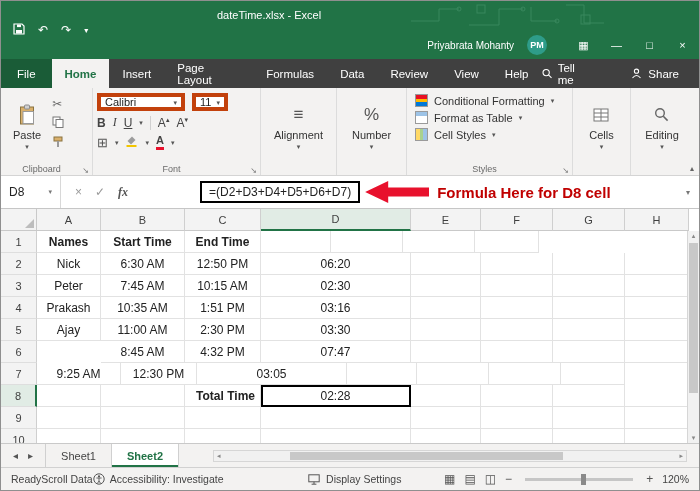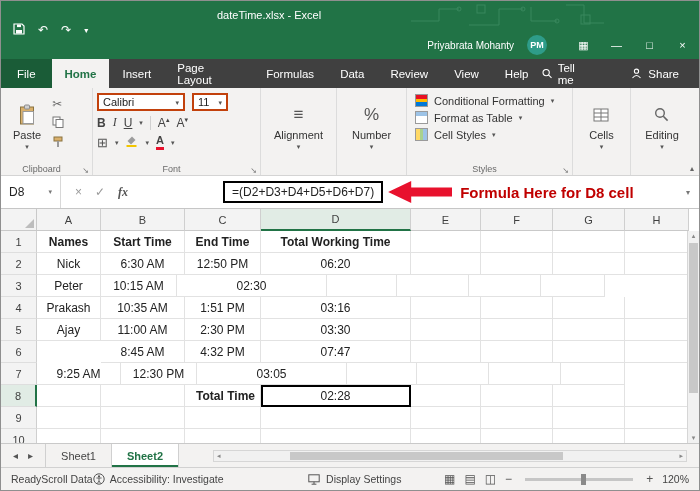--- a/index.html
+++ b/index.html
@@ -31,41 +31,41 @@
   .rgroup { position:relative; border-right:1px solid #dcdcdc; padding:3px 4px 14px; display:flex; }
   .rgroup.collapsed { align-items:center; justify-content:center; }
   .glabel { position:absolute; bottom:1px; left:0; right:10px; text-align:center; font-size:9px; color:#6a6a6a; }
   .launcher { position:absolute; right:3px; bottom:0; font-size:8px; color:#777; }
   .bigbtn { display:flex; flex-direction:column; align-items:center; justify-content:center; gap:2px; padding:2px 8px; font-size:11px; color:#333; }
   .bicon { height:24px; display:flex; align-items:center; font-size:17px; color:#555; }
   .chev { font-size:7px; color:#555; line-height:1; }
   .minicol { display:flex; flex-direction:column; gap:5px; padding:6px 3px 0; font-size:12px; color:#666; }
   .fcol { display:flex; flex-direction:column; gap:4px; padding-top:2px; }
   .frow { display:flex; align-items:center; gap:7px; }
-  .selbox { height:18px; background:#fff; border:2px solid #c2410c; font-size:11px; display:flex; align-items:center; justify-content:space-between; padding:0 4px; color:#222; }
+  .selbox { height:18px; background:#fff; border:4px solid #c2410c; font-size:11px; display:flex; align-items:center; justify-content:space-between; padding:0 4px; color:#222; }
   .fname { width:88px; } .fsize { width:36px; }
   .fmt { font-size:12px; color:#444; }
   .fmt.b { font-weight:bold; } .fmt.i { font-style:italic; font-family:"Liberation Serif",serif; } .fmt.u { text-decoration:underline; }
   .vline { width:1px; height:14px; background:#d0d0d0; }
   .icn13 { font-size:13px; color:#555; line-height:1; }
   .fontcolor { font-weight:bold; font-size:11px; color:#444; border-bottom:3px solid #e8112d; line-height:1.1; }
   .stylecol { display:flex; flex-direction:column; gap:4px; padding:3px 4px 0; }
   .stylebtn { display:flex; align-items:center; gap:6px; font-size:11px; color:#333; white-space:nowrap; }
   .cf-icon { width:13px; height:13px; border:1px solid #9a9a9a; background:linear-gradient(180deg,#e81123 0 33%,#ffb900 33% 66%,#0078d7 66%); }
   .ft-icon { width:13px; height:13px; border:1px solid #9a9a9a; background:linear-gradient(#9dc3e6 0 4px,#fff 4px); }
   .cs-icon { width:13px; height:13px; border:1px solid #9a9a9a; background:linear-gradient(90deg,#ffd966 0 33%,#a9d18e 33% 66%,#9dc3e6 66%); }
   .collapse-ribbon { position:absolute; right:5px; bottom:2px; font-size:8px; color:#666; }
 
   
   .formulabar { flex:0 0 33px; background:#fff; border-bottom:1px solid #c6c6c6; display:flex; align-items:center; position:relative; }
   .namebox { width:60px; align-self:stretch; display:flex; align-items:center; justify-content:space-between; padding:0 8px; border-right:1px solid #d8d8d8; font-size:12px; color:#222; }
   .nb-chev { font-size:7px; color:#777; }
   .fxbtns { display:flex; align-items:center; gap:13px; padding:0 14px; color:#9a9a9a; font-size:12px; }
   .fx { font-style:italic; font-weight:bold; font-family:"Liberation Serif",serif; color:#555; }
-  .fbox { border:2px solid #000; padding:2px 7px; font-size:12px; white-space:nowrap; margin-left:81px; }
+  .fbox { border:2px solid #000; padding:2px 7px; font-size:12px; white-space:nowrap; margin-left:58px; }
   .red-arrow { width:64px; height:22px; background:#e8112d; margin-left:5px; flex:0 0 64px;
     clip-path:polygon(0 50%, 36% 0, 36% 30%, 100% 30%, 100% 70%, 36% 70%, 36% 100%); }
   .fb-note { color:#c00000; font-weight:bold; font-size:15px; margin-left:8px; white-space:nowrap; }
   .fb-expand { margin-left:auto; padding-right:9px; color:#777; font-size:8px; }
 
   
   .gridarea { flex:1 1 auto; position:relative; background:#fff; overflow:hidden; }
   .g-row { display:flex; height:22px; }
   .g-corner { flex:0 0 36px; background:#f3f3f3; border-right:1px solid #c9c9c9; border-bottom:1px solid #c9c9c9; position:relative; }
   .corner-tri { position:absolute; right:2px; bottom:2px; width:0; height:0; border-left:9px solid transparent; border-bottom:9px solid #bdbdbd; }
@@ -339,40 +339,40 @@
           <div class="g-colheader" style="width: 70px;">E</div>
           <div class="g-colheader" style="width: 72px;">F</div>
           <div class="g-colheader" style="width: 72px;">G</div>
           <div class="g-colheader" style="width: 64px;">H</div>
         </div>
         <div class="g-row">
           <div class="g-rowheader">1</div>
           <div class="g-cell bold" style="width: 64px;">Names</div>
           <div class="g-cell bold" style="width: 84px;">Start Time</div>
           <div class="g-cell bold" style="width: 76px;">End Time</div>
-          <div class="g-cell bold" style="width: 150px;">Total Working Time</div>
           <div class="g-cell" style="width: 70px;"></div>
           <div class="g-cell" style="width: 72px;"></div>
           <div class="g-cell" style="width: 72px;"></div>
           <div class="g-cell" style="width: 64px;"></div>
         </div>
         <div class="g-row">
           <div class="g-rowheader">2</div>
           <div class="g-cell" style="width: 64px;">Nick</div>
           <div class="g-cell" style="width: 84px;">6:30 AM</div>
           <div class="g-cell" style="width: 76px;">12:50 PM</div>
           <div class="g-cell" style="width: 150px;">06:20</div>
           <div class="g-cell" style="width: 70px;"></div>
           <div class="g-cell" style="width: 72px;"></div>
           <div class="g-cell" style="width: 72px;"></div>
           <div class="g-cell" style="width: 64px;"></div>
         </div>
         <div class="g-row">
           <div class="g-rowheader">3</div>
           <div class="g-cell" style="width: 64px;">Peter</div>
+          <div class="g-cell" style="width: 84px;">7:45 AM</div>
           <div class="g-cell" style="width: 76px;">10:15 AM</div>
           <div class="g-cell" style="width: 150px;">02:30</div>
           <div class="g-cell" style="width: 70px;"></div>
           <div class="g-cell" style="width: 72px;"></div>
           <div class="g-cell" style="width: 72px;"></div>
           <div class="g-cell" style="width: 64px;"></div>
         </div>
         <div class="g-row">
           <div class="g-rowheader">4</div>
           <div class="g-cell" style="width: 64px;">Prakash</div>

